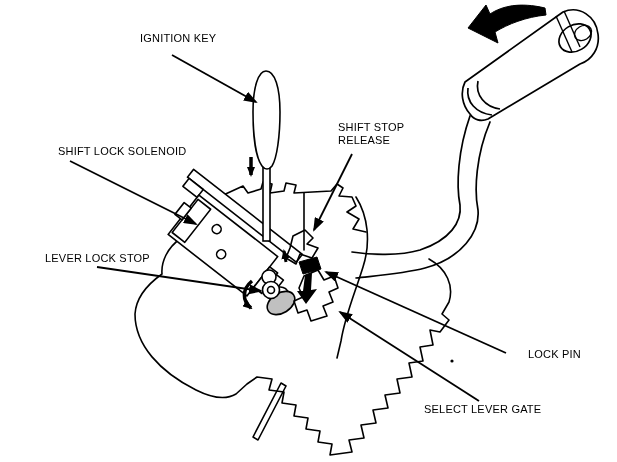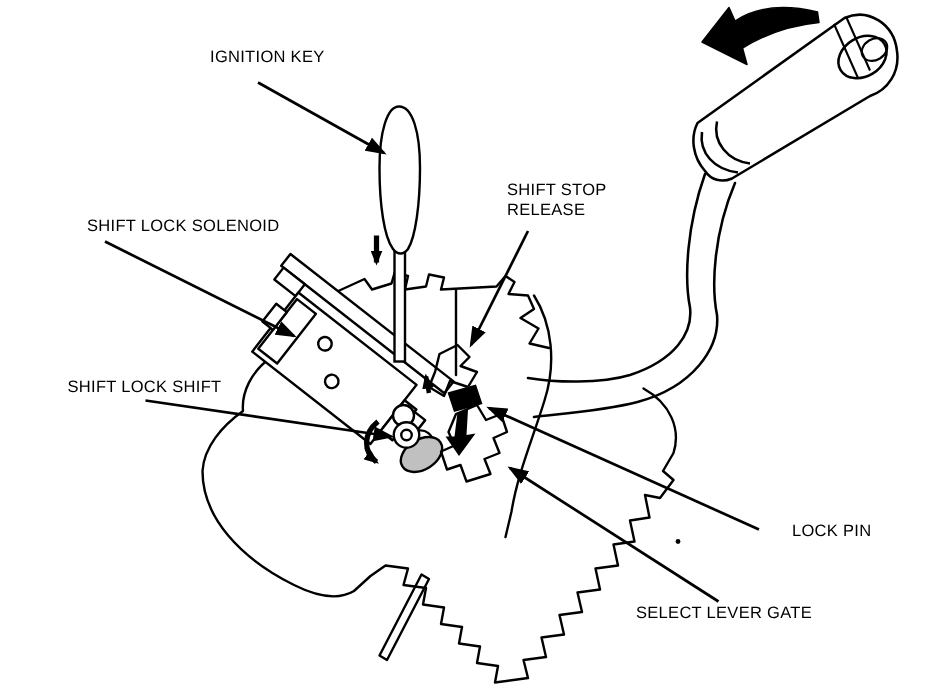--- a/index.html
+++ b/index.html
@@ -119,17 +119,17 @@
       <path d="M479,401 L340,312" marker-end="url(#arr)"></path>
     </g>
 
     <circle cx="452" cy="361" r="1.6" fill="#000"></circle>
   </svg>
 
   <div class="lbl lbl-ignition">IGNITION KEY</div>
   <div class="lbl lbl-solenoid">SHIFT LOCK SOLENOID</div>
   <div class="lbl lbl-release">SHIFT STOP
 RELEASE</div>
-  <div class="lbl lbl-stop">SHIFT LOCK SHIFT</div>
+  <div class="lbl lbl-stop">LEVER LOCK STOP</div>
   <div class="lbl lbl-lockpin">LOCK PIN</div>
   <div class="lbl lbl-gate">SELECT LEVER GATE</div>
 
 </div>
 
 </body></html>

